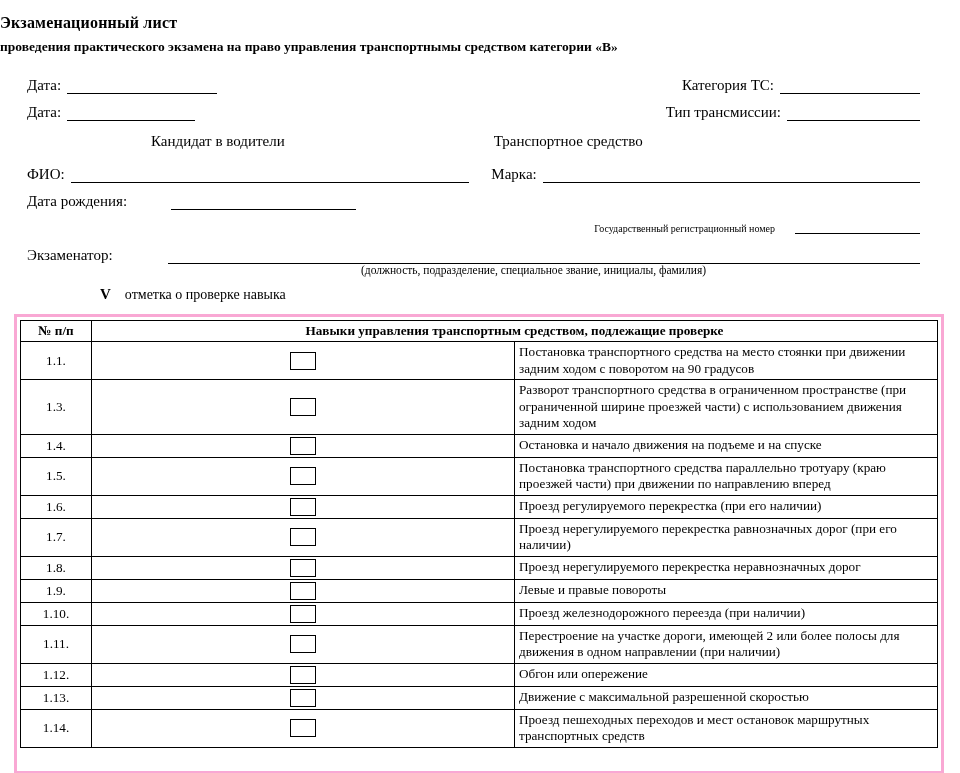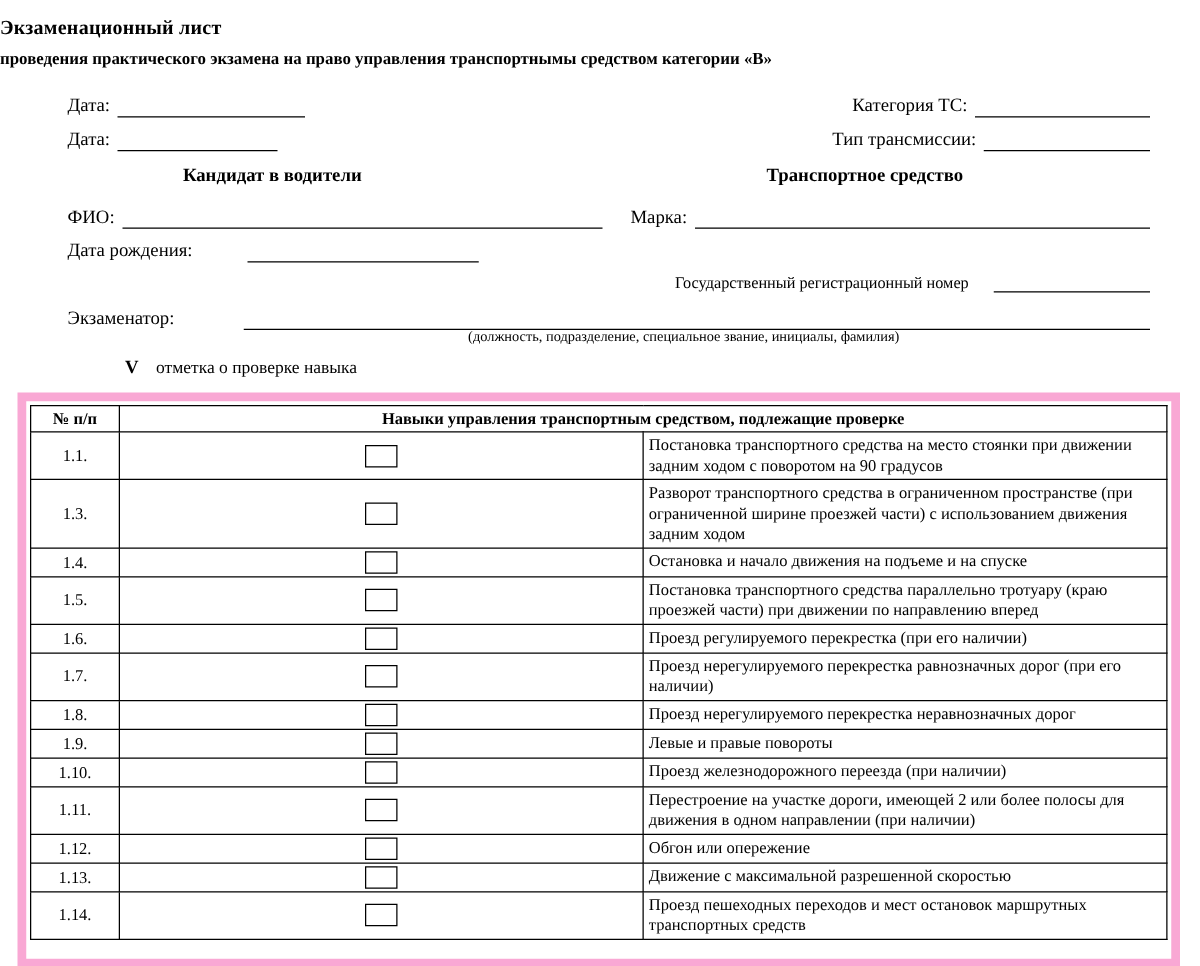--- a/index.html
+++ b/index.html
@@ -34,21 +34,21 @@
   }
   .doc-subtitle {
     font-size: 13.5px;
     font-weight: bold;
     margin-top: 7px;
   }
 
   
   .top-fields {
     margin-top: 12px;
-    padding: 0 40px 0 54px;
+    padding: 0 40px 0 27px;
   }
   .field-row {
     display: flex;
     align-items: flex-end;
     height: 27px;
   }
   .fl {
     font-size: 15px;
     white-space: nowrap;
   }
@@ -58,31 +58,31 @@
     margin-left: 6px;
   }
   .half-left { width: 52%; display: flex; align-items: flex-end; }
   .half-right { width: 48%; display: flex; align-items: flex-end; justify-content: flex-end; }
 
   .sec-head {
     display: flex;
     margin-top: 12px;
     padding: 0 40px 0 32px;
     font-size: 15px;
-    font-weight: bold;
+    font-weight: normal;
   }
   .sec-head .c1 { width: 52%; text-align: center; padding-right: 90px; box-sizing: border-box;}
-  .sec-head .c2 { width: 48%; text-align: center; padding-right: 30px; box-sizing: border-box;}
+  .sec-head .c2 { width: 48%; text-align: left; padding-right: 30px; box-sizing: border-box;}
 
   .caption {
     text-align: center;
     font-size: 11.5px;
   }
   .caption-right {
-    font-size: 13px;
+    font-size: 10px;
     text-align: center;
   }
 
   
   .legend {
     margin-top: 10px;
     padding-left: 100px;
     font-size: 14px;
     display: flex;
     align-items: center;
@@ -90,21 +90,21 @@
   }
   .legend .vmark { font-weight: bold; font-size: 15px; }
 
   
   .green-frame {
     position: absolute;
     left: 14px;
     top: 300px;
     width: 930px;
     height: 460px;
-    border: 7px solid #f9a8d4;
+    border: 3px solid #f9a8d4;
     box-sizing: border-box;
     padding: 3px;
   }
   table.skills {
     border-collapse: collapse;
     width: 100%;
     table-layout: fixed;
   }
   table.skills td, table.skills th {
     border: 1px solid #000;

